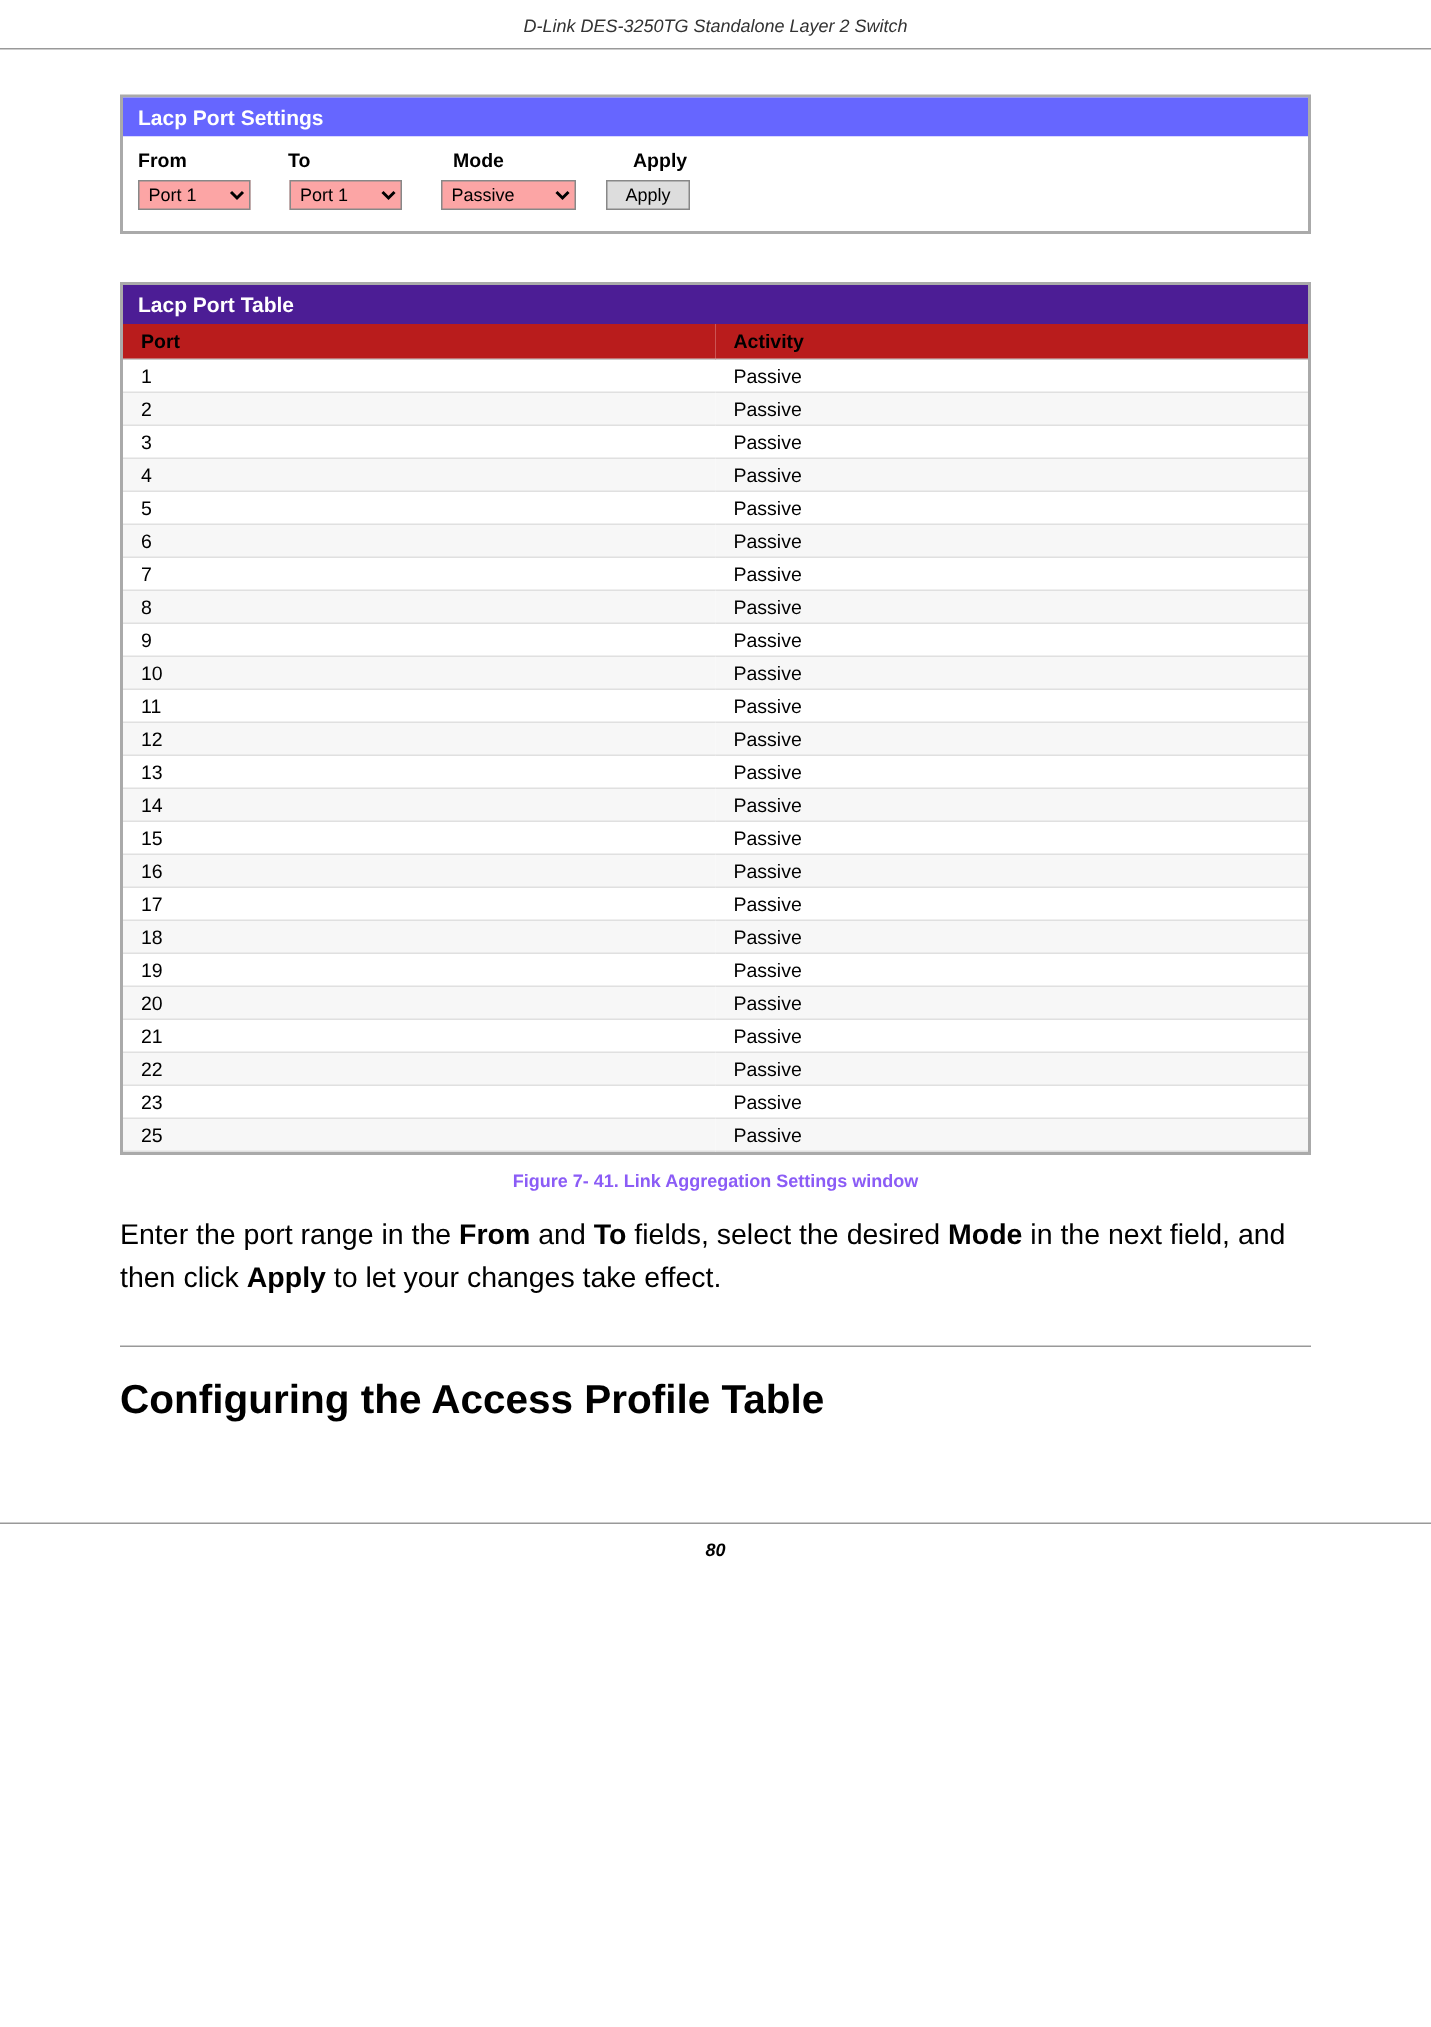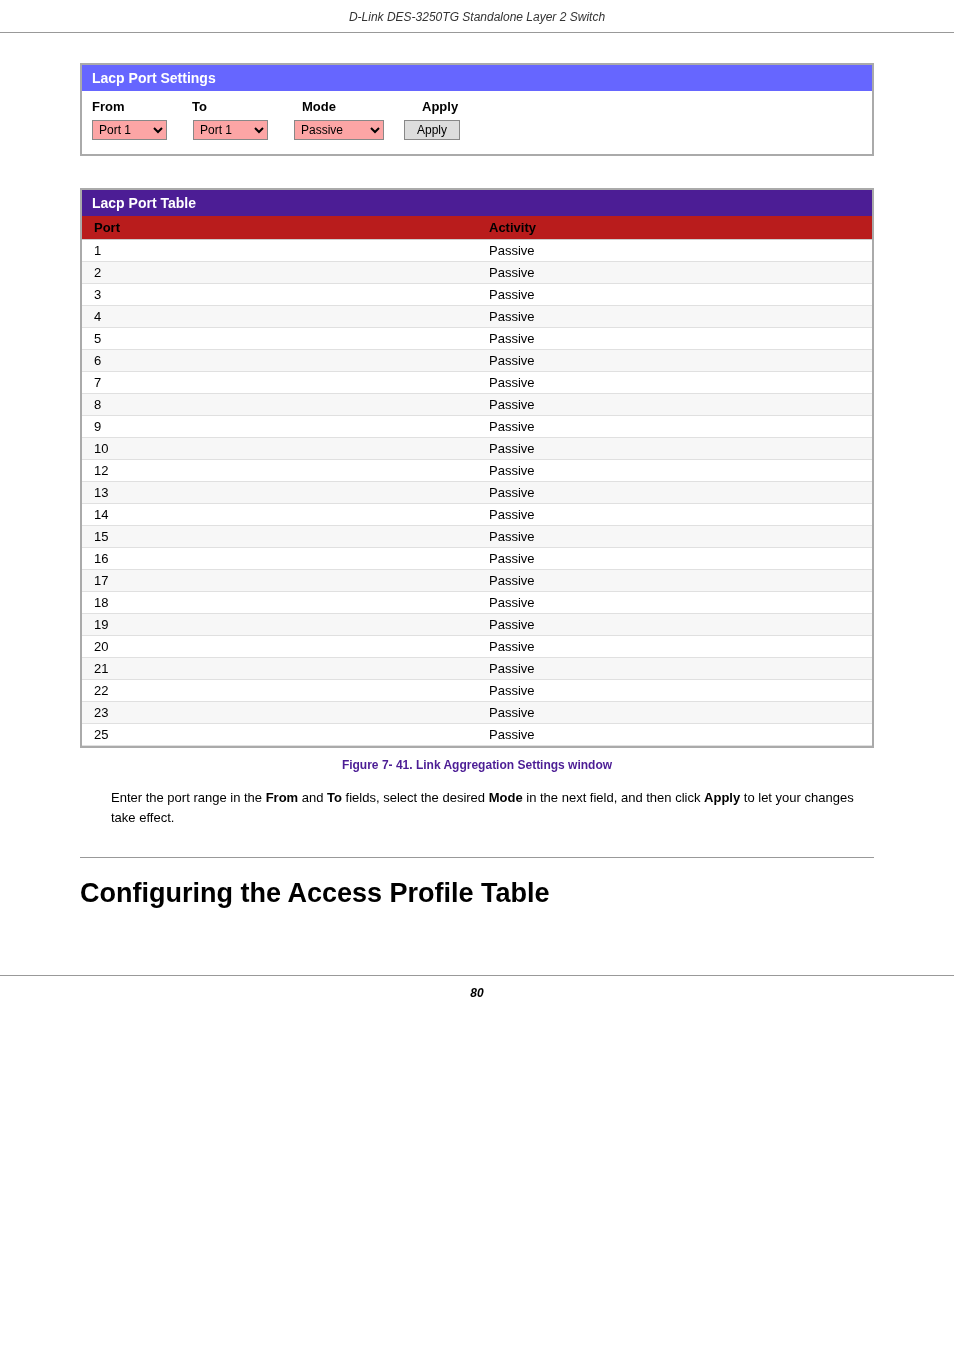--- a/index.html
+++ b/index.html
@@ -107,30 +107,29 @@
       background: #f7f7f7;
     }
     .data-table tr:nth-child(odd) td {
       background: #fff;
     }
     .figure-caption {
       text-align: center;
       font-size: 12px;
       margin-top: 10px;
       margin-bottom: 16px;
-      color: #4c1d95;
+      color: #8b5cf6;
     }
     .figure-caption strong {
       font-weight: bold;
     }
     .description-text {
-      font-size: 13px;
+      font-size: 19px;
       line-height: 1.5;
       margin-bottom: 30px;
-      margin-left: 31px;
     }
     .section-heading {
       font-size: 27px;
       font-weight: bold;
       margin-bottom: 16px;
       margin-top: 10px;
     }
     .section-text {
       font-size: 13px;
       line-height: 1.5;
@@ -244,20 +243,24 @@
           </tr>
           <tr>
             <td>9</td>
             <td>Passive</td>
           </tr>
           <tr>
             <td>10</td>
             <td>Passive</td>
           </tr>
           <tr>
+            <td>11</td>
+            <td>Passive</td>
+          </tr>
+          <tr>
             <td>12</td>
             <td>Passive</td>
           </tr>
           <tr>
             <td>13</td>
             <td>Passive</td>
           </tr>
           <tr>
             <td>14</td>
             <td>Passive</td>

